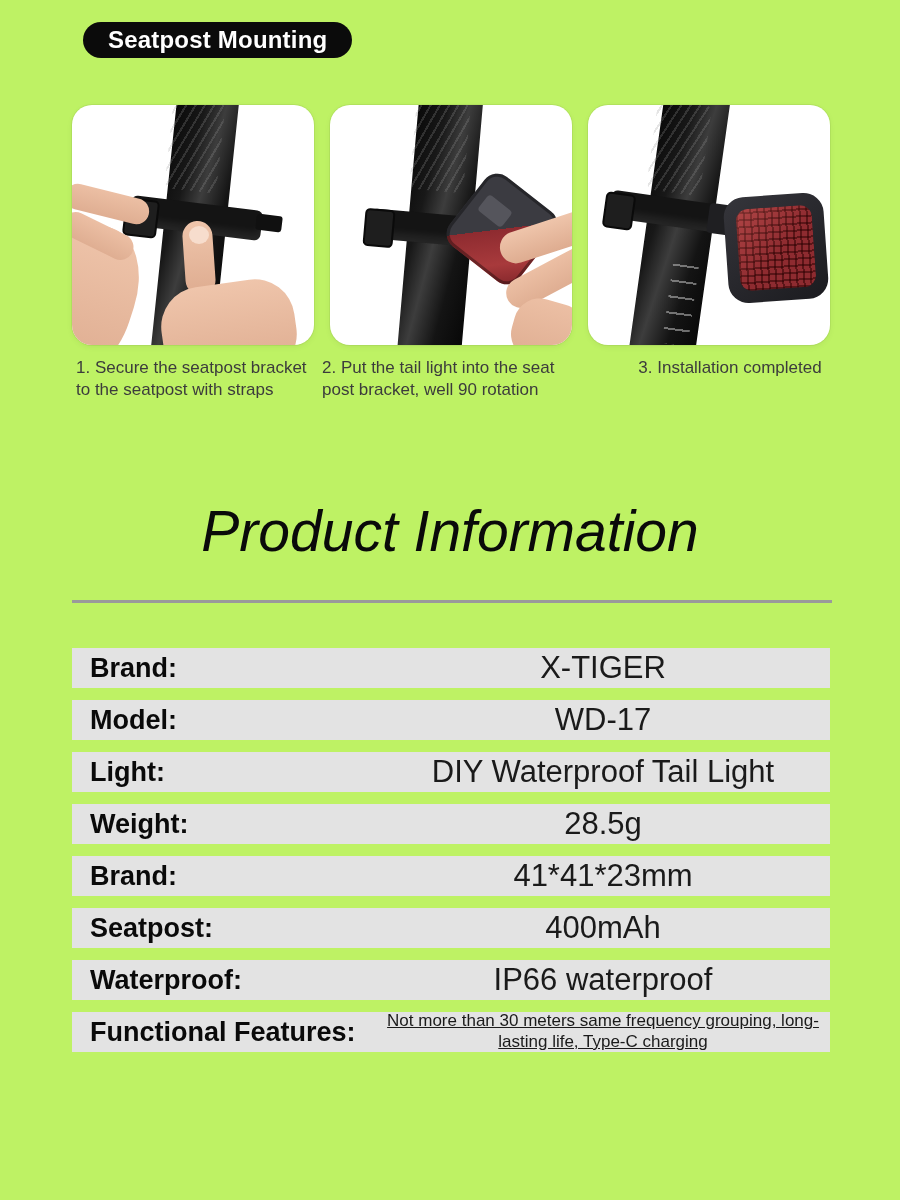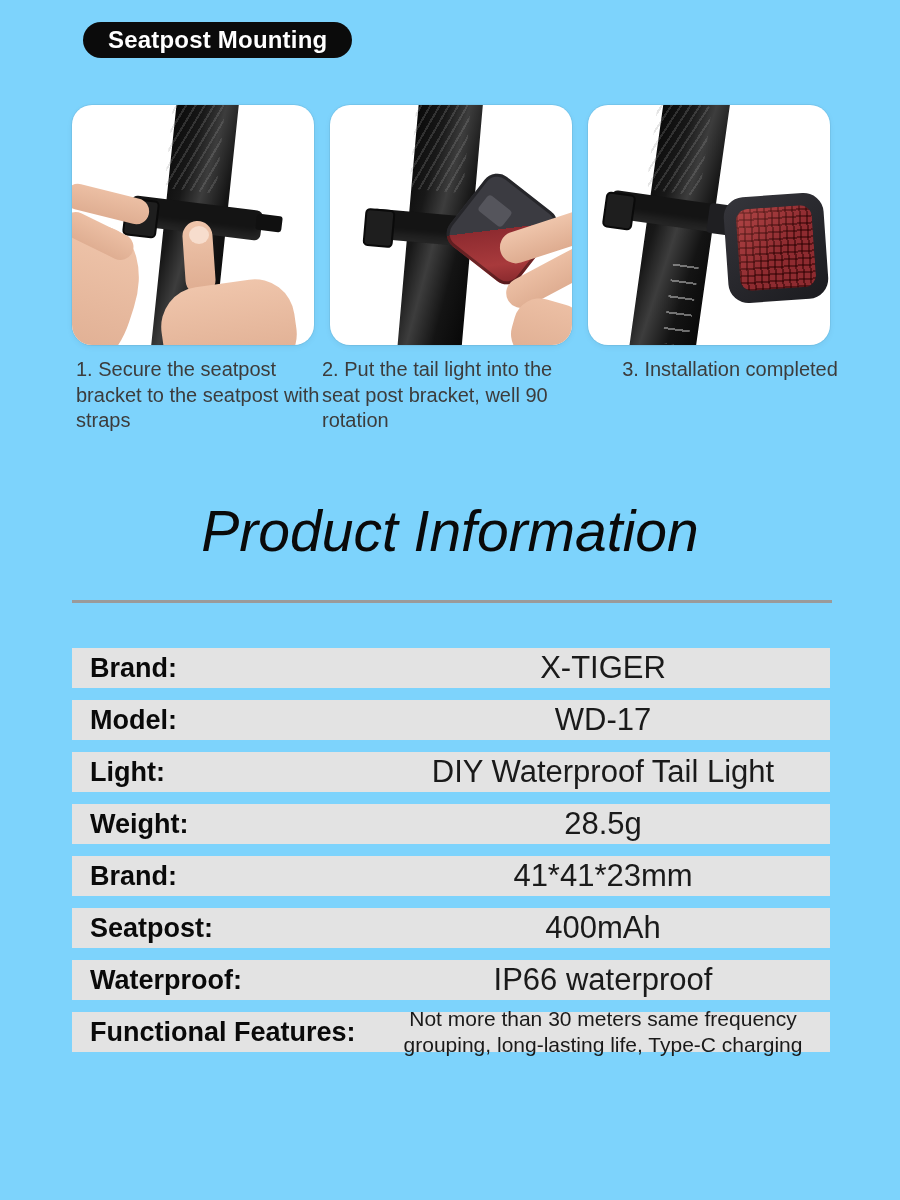--- a/index.html
+++ b/index.html
@@ -1,19 +1,19 @@
 <!DOCTYPE html>
 <html><head>
 <meta charset="utf-8">
 <style>
   * { margin:0; padding:0; box-sizing:border-box; }
   html,body { background:#fff; }
   body { width:900px; height:1200px; font-family:"Liberation Sans", sans-serif; position:relative; overflow:hidden; }
 
-  .page { position:relative; width:900px; height:1200px; background:#7dd3fc; }
+  .page { position:relative; width:900px; height:1200px; background:#bef264; }
 
   
   .badge {
     position:absolute; left:83px; top:22px; height:36px;
     background:#0b0b0b; color:#fff; border-radius:18px;
     font-size:24px; font-weight:bold; line-height:36px; padding:0 25px;
     letter-spacing:0.2px;
   }
 
   
@@ -74,21 +74,21 @@
   .p3-body  { left:138px; top:90px; width:100px; height:106px; transform:rotate(-4deg);
               background:linear-gradient(145deg,#35353b,#1b1b1f); border-radius:20px; }
   .p3-lens  { left:150px; top:102px; width:76px; height:82px; transform:rotate(-4deg); border-radius:12px;
               background-color:#8e2b30;
               background-image:
                 linear-gradient(135deg, rgba(255,130,120,0.30), transparent 55%),
                 repeating-linear-gradient(0deg, rgba(40,0,0,0.5) 0 2px, transparent 2px 7px),
                 repeating-linear-gradient(90deg, rgba(40,0,0,0.5) 0 2px, transparent 2px 7px); }
 
   
-  .caption { position:absolute; font-size:20px; line-height:1.28; color:#3c3c3c; }
+  .caption { position:absolute; font-size:17px; line-height:1.28; color:#3c3c3c; }
   .caption.c1 { left:76px;  top:357px; width:244px; }
   .caption.c2 { left:322px; top:357px; width:252px; }
   .caption.c3 { left:605px; top:357px; width:250px;text-align:center; }
 
   
   .heading {
     position:absolute; left:0; top:498px; width:900px; text-align:center;
     font-size:57px; font-weight:normal; font-style:italic; color:#0a0a0a;
   }
   .divider { position:absolute; left:72px; top:600px; width:760px; height:3px; background:#9a9a9a; }
@@ -99,21 +99,21 @@
     display:flex; align-items:center; height:40px; margin-bottom:12px;
     background:#e3e3e3;
   }
   .row .label {
     flex:0 0 310px; padding-left:18px; font-size:27px; font-weight:bold;
     color:#0a0a0a; white-space:nowrap;
   }
   .row .value {
     flex:1; text-align:center; font-size:31px; color:#1a1a1a; padding-right:6px;
   }
-  .row.features .value { font-size:21px; line-height:1.22; }
+  .row.features .value { font-size:17px; line-height:1.22;text-decoration:underline; }
 </style>
 </head>
 <body>
 
 <div class="page">
 
   <div class="badge">Seatpost Mounting</div>
 
   <div class="photos">
 

